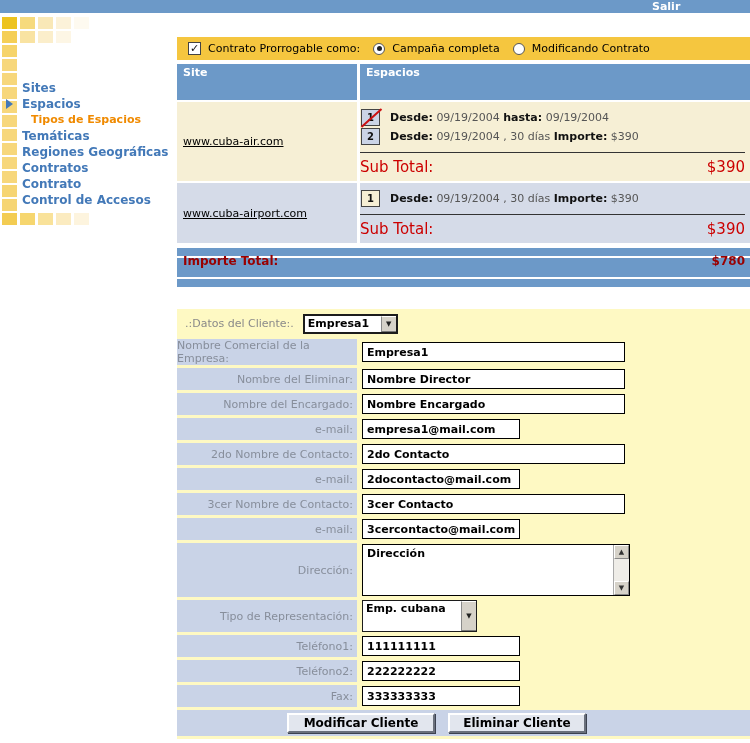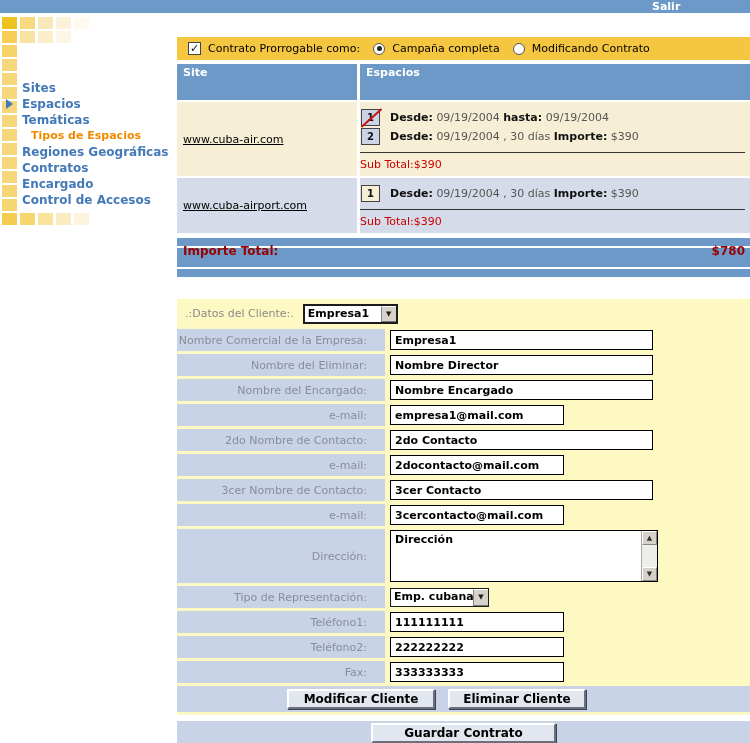--- a/index.html
+++ b/index.html
@@ -52,51 +52,51 @@
   .item-box { width:19px; height:17px; margin-left:1px; border:1px solid #444;
     font-size:10px; font-weight:bold; color:#111; display:flex; align-items:center;
     justify-content:center; position:relative; cursor:pointer; flex:none; }
   .box-blue { background:#CBD4E6; }
   .box-cream { background:#F6EFD5; }
   .crossed::after { content:''; position:absolute; left:-4px; top:7px; width:27px;
     border-top:2px solid #CC1111; transform:rotate(-42deg); }
   .item-text { margin-left:10px; font-size:11px; color:#555; }
   .item-text b { color:#111; }
   .sep-line { border-top:1px solid #333; margin:7px 0 5px 0; }
-  .subtotal { display:flex; font-size:11px; color:#CC0000; }
+  .subtotal { display:flex; justify-content:space-between; font-size:15px; color:#CC0000; }
 
   .tb-strip { height:8px; background:#6C99C8; }
   .total-band { margin-top:5px; }
   .tb-main { height:19px; background:#6C99C8; margin:2px 0; display:flex;
     justify-content:space-between; align-items:center; padding:0 5px 14px 6px;
     color:#990000; font-weight:bold; font-size:12px; }
 
   
   .form-block { margin-top:22px; background:#fef9c3; padding:2px 0 3px 0; }
   .datos-row { height:25px; display:flex; align-items:center; gap:9px; padding-left:8px;
     font-size:11px; color:#8a8a8a; }
   .fselect { display:inline-flex; align-items:stretch; background:#fff; border:2px solid #1c1c1c;
     height:20px; cursor:pointer; }
   .fs-txt { font-size:11px; font-weight:600; color:#000; padding:1px 3px; width:76px;
     white-space:nowrap; overflow:hidden; }
   .fs-btn { width:15px; background:#D6D2C9; border-left:1px solid #8a8a8a;
     border-top:1px solid #fff; border-bottom:1px solid #777;
     display:flex; align-items:center; justify-content:center; font-size:7px; color:#222; }
-  .fselect.thin { border-width:1px; height:19px; }
+  .fselect.thin { border-width:1px; height:32px;gap:16px; }
   .fselect.thin .fs-txt { width:82px; }
 
   .frow { display:flex; margin-top:3px; }
-  .flabel { width:208px; background:#C9D3E7; color:#878E9B; font-size:11px;
-    display:flex; align-items:center; justify-content:flex-end; padding-right:18px;
+  .flabel { width:180px; background:#C9D3E7; color:#878E9B; font-size:11px;
+    display:flex; align-items:center; justify-content:flex-end; padding-right:4px;
     min-height:22px; flex:none; }
   .fvalue { flex:1; display:flex; align-items:center; padding-left:5px; }
   input.txt { height:20px; border:1px solid #000; background:#fff; color:#000;
     font:600 11px "DejaVu Sans", sans-serif; padding:1px 4px; }
   .w-wide { width:263px; }
-  .w-med  { width:174px; }
+  .w-med  { width:158px; }
   .lbl-tall { min-height:54px; }
 
   .ftextarea { position:relative; width:268px; height:52px; border:1px solid #000; background:#fff; }
   .fta-text { font:600 11px "DejaVu Sans", sans-serif; color:#000; padding:2px 4px;
     width:calc(100% - 17px); height:100%; overflow:hidden; }
   .fta-scroll { position:absolute; top:0; right:0; width:16px; height:100%;
     background:#EFEDE8; border-left:1px solid #aaa; display:flex; flex-direction:column;
     justify-content:space-between; }
   .fta-btn { height:14px; background:#D6D2C9; border:1px solid #888; border-top-color:#fff;
     border-left-color:#fff; display:flex; align-items:center; justify-content:center;
@@ -152,25 +152,25 @@
   <div class="sq" style="left:56px;top:213px;background:#FBEBC0"></div>
   <div class="sq" style="left:74px;top:213px;background:#FDF4DE"></div>
 </div>
 
 <div class="nav">
   <div class="nav-item">Sites</div>
   <div class="nav-item">
     <span class="nav-arrow"></span>
     <span>Espacios</span>
   </div>
+  <div class="nav-item nav-sub">Tipos de Espacios</div>
   <div class="nav-item">Temáticas</div>
-  <div class="nav-item nav-sub">Tipos de Espacios</div>
   <div class="nav-item">Regiones Geográficas</div>
   <div class="nav-item">Contratos</div>
-  <div class="nav-item">Encargado</div>
+  <div class="nav-item">Contrato</div>
   <div class="nav-item">Control de Accesos</div>
 </div>
 
 <div class="main">
 
   <div class="options">
     <span class="cbx">✓</span>
     <span>Contrato Prorrogable como:</span>
     <span class="radio sel opt-gap"></span>
     <span>Campaña completa</span>

